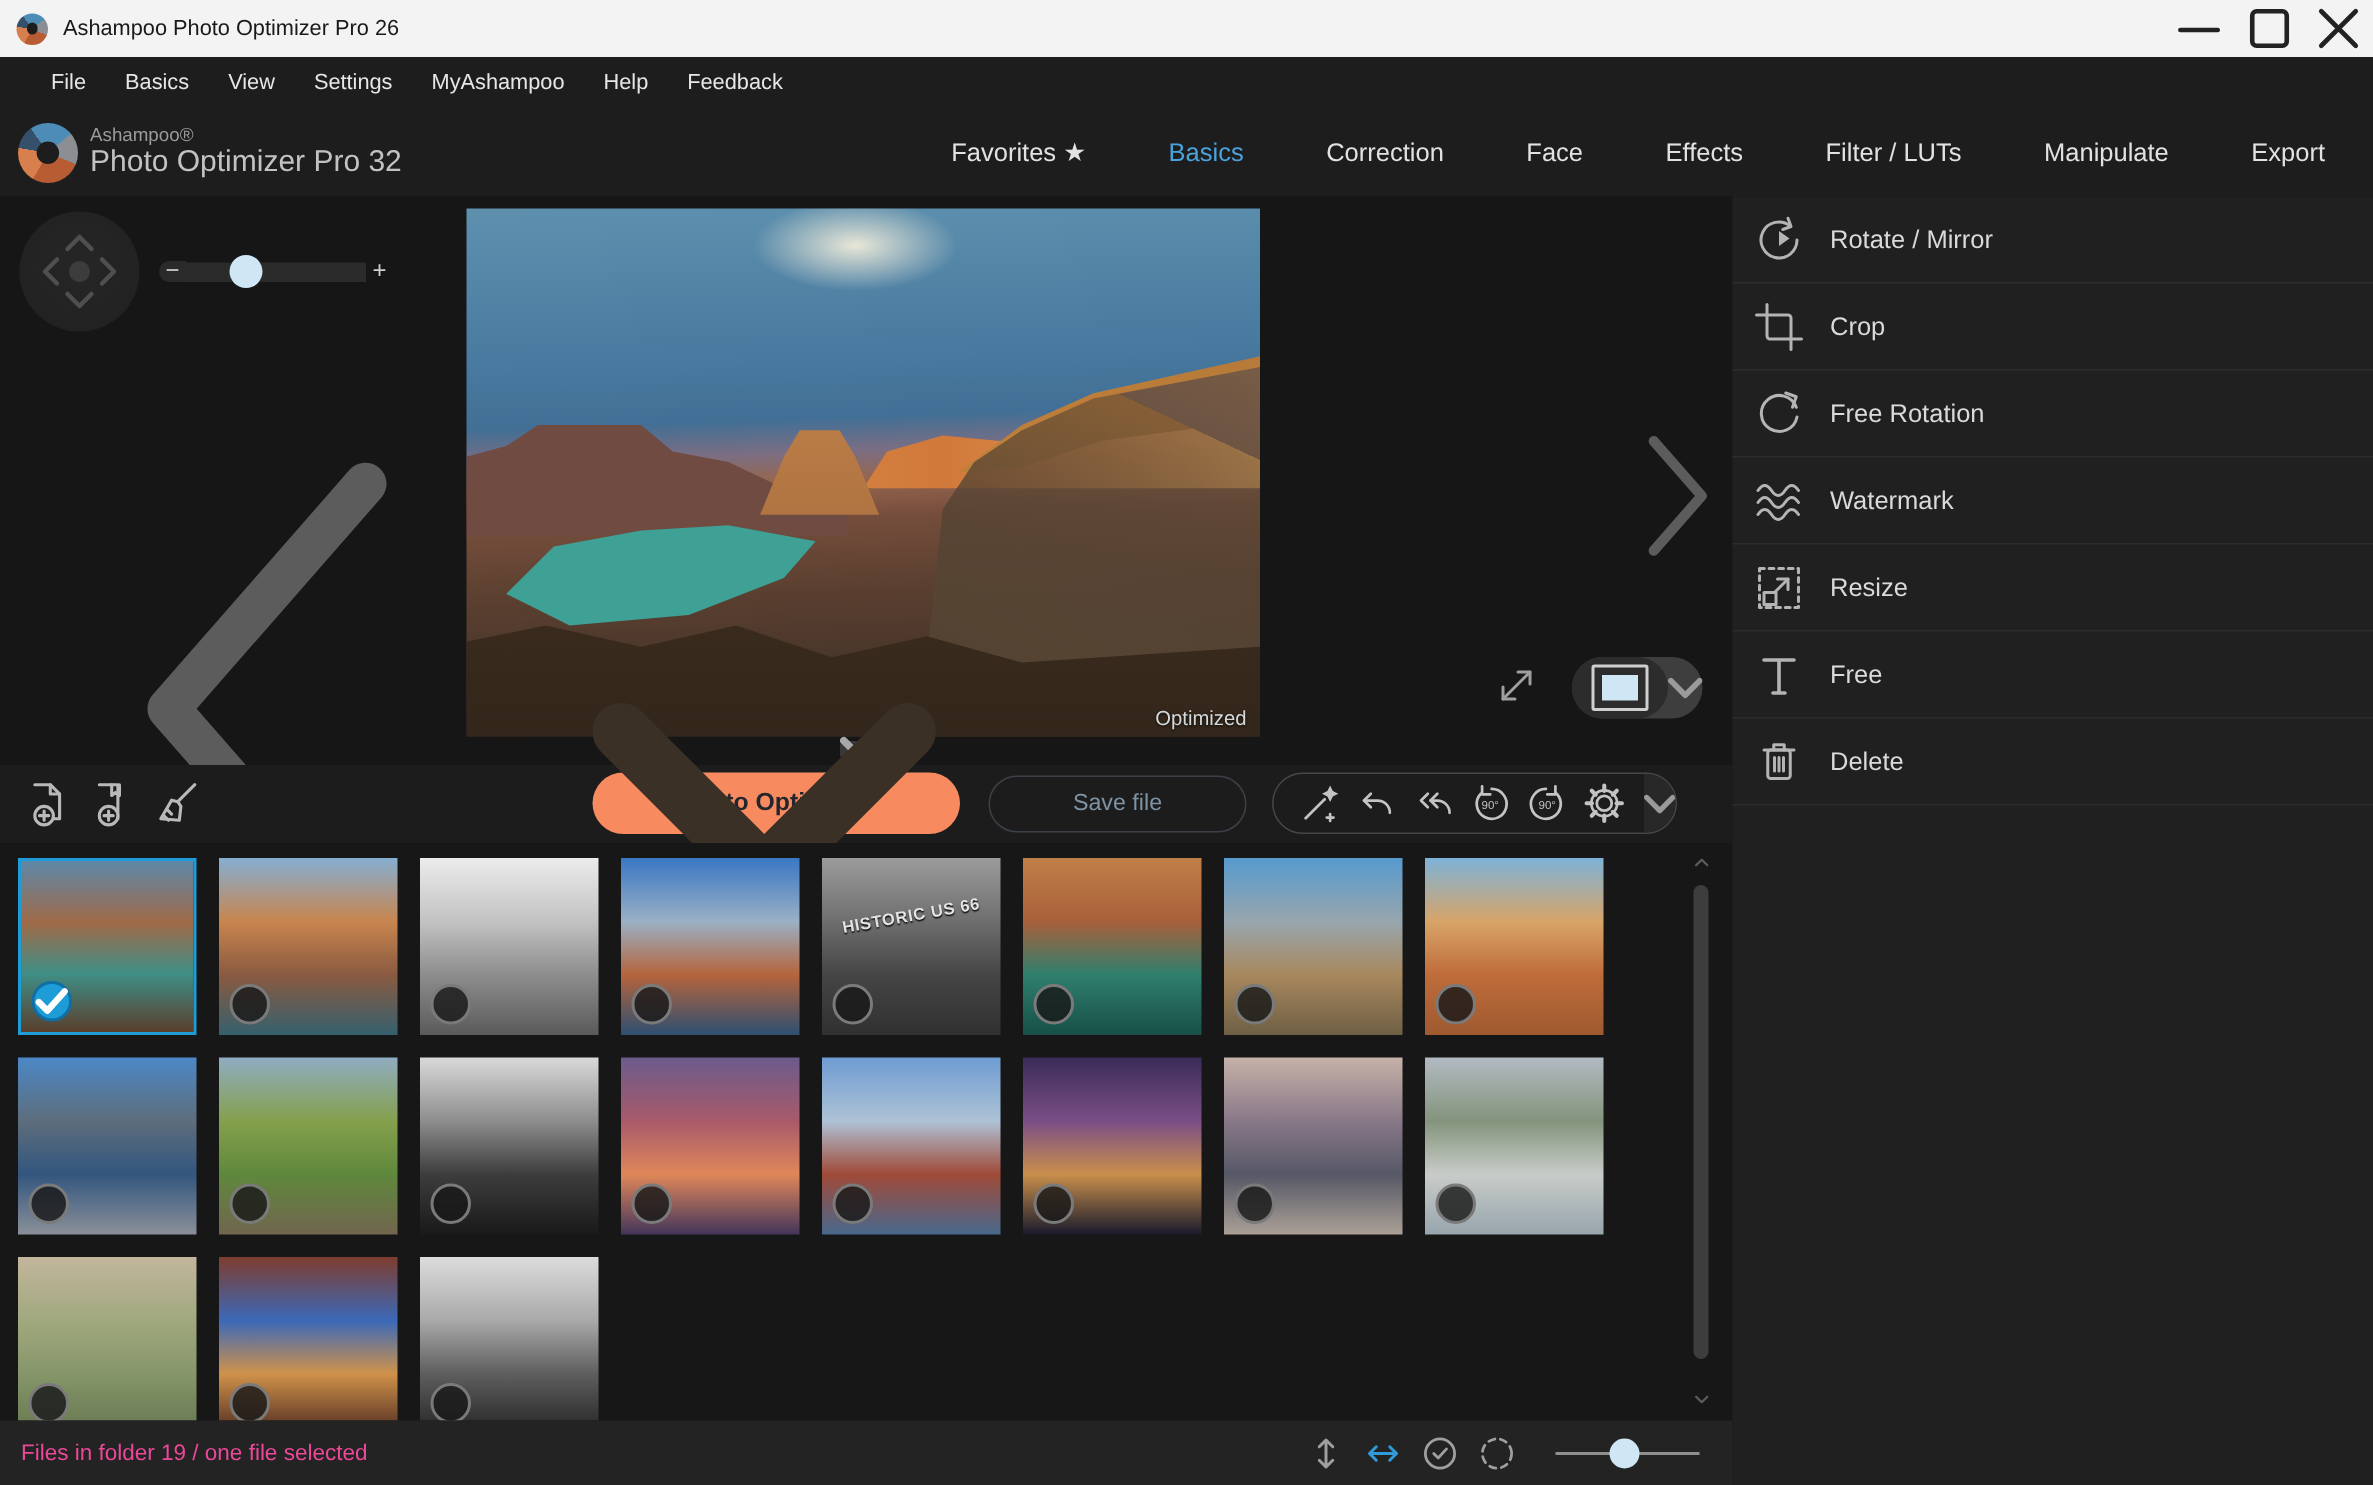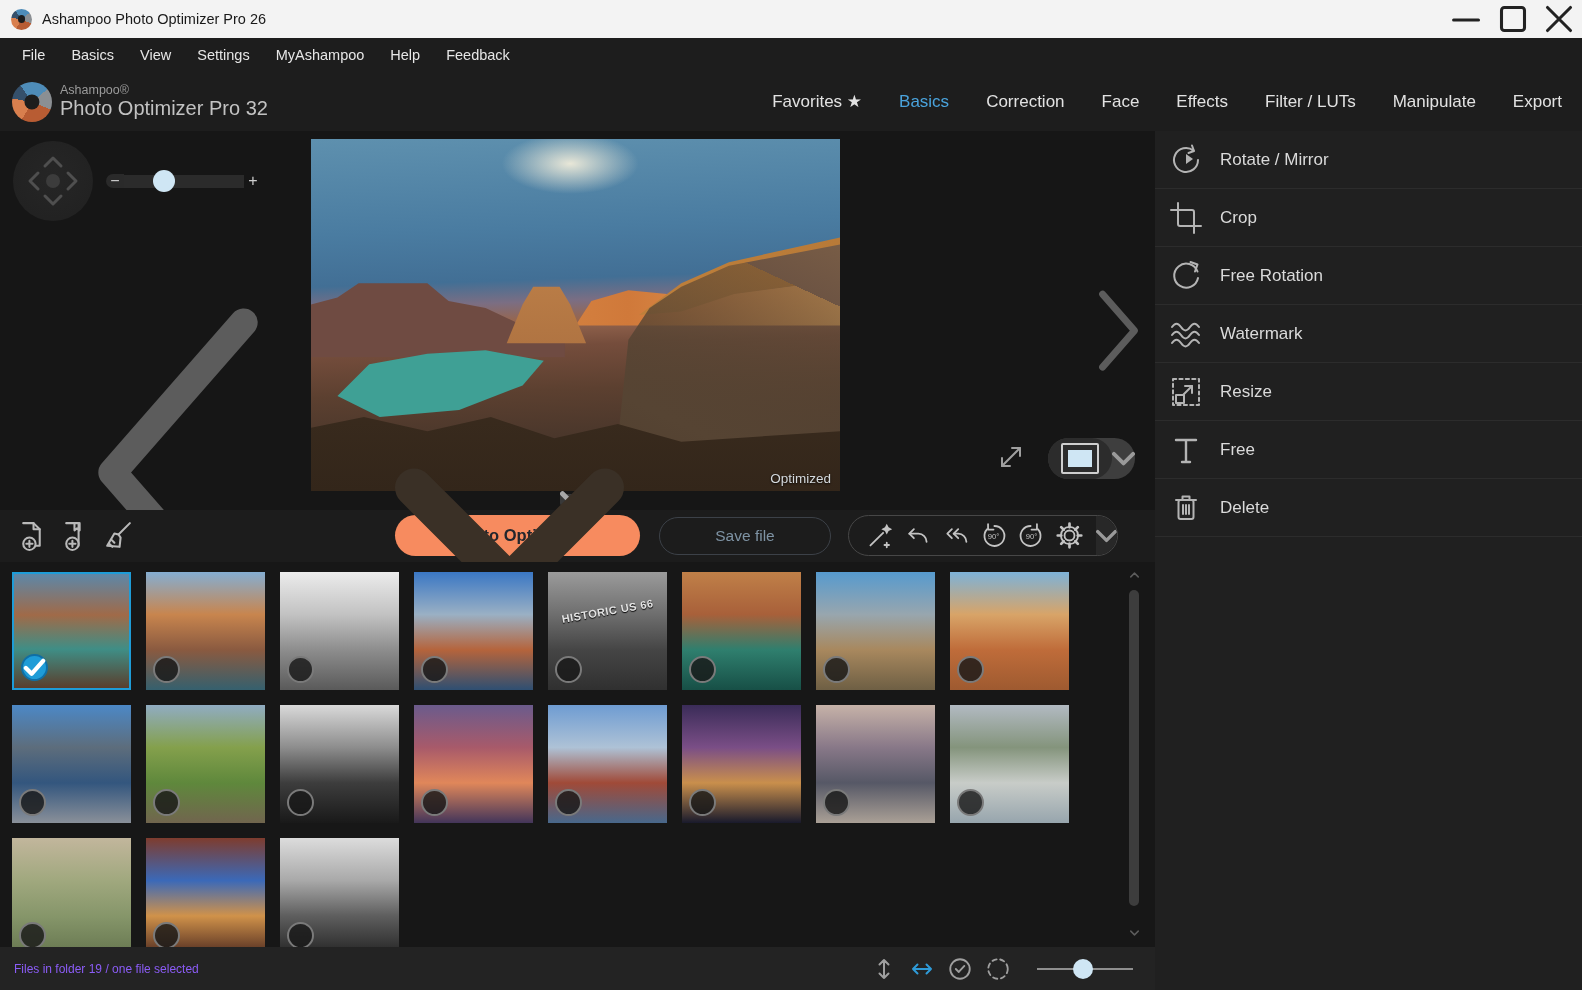--- a/index.html
+++ b/index.html
@@ -10,31 +10,31 @@
   .titlebar{position:absolute;left:0;top:0;width:1582px;height:38px;background:#f3f3f3;display:flex;align-items:center;color:#191919;}
   .logo-swirl{position:relative;border-radius:50%;background:conic-gradient(from 210deg,#d87f4e 0 70deg,#35506b 70deg 115deg,#4e8cb8 115deg 200deg,#8b8f93 200deg 262deg,#b85c33 262deg 360deg);}
   .logo-swirl .hole{position:absolute;left:50%;top:50%;transform:translate(-50%,-50%);width:38%;height:38%;border-radius:50%;background:#1d1d1d;}
   .titlebar .logo-swirl{width:21px;height:21px;margin:0 10px 0 11px;}
   .titlebar-title{font-size:14.5px;}
   .win-controls{margin-left:auto;display:flex;height:38px;}
   .winbtn{width:46px;height:38px;display:flex;align-items:center;justify-content:center;color:#222;}
   .winbtn svg{width:17px;height:17px;}
 
   
-  .menubar{position:absolute;left:0;top:38px;width:1582px;height:34px;background:#1d1d1d;display:flex;align-items:flex-start;padding-left:9px;box-sizing:border-box;}
+  .menubar{position:absolute;left:0;top:38px;width:1582px;height:34px;background:#1d1d1d;display:flex;align-items:flex-start;padding-left:21px;box-sizing:border-box;}
   .menu-item{color:#e6e6e6;font-size:14.5px;padding:0 13px;line-height:34px;cursor:default;}
 
   
   .header{position:absolute;left:0;top:72px;width:1582px;height:59px;background:#1d1d1d;display:flex;align-items:center;}
   .brand{display:flex;align-items:center;margin-left:12px;}
   .brand .logo-swirl{width:40px;height:40px;}
   .brand-text{margin-left:8px;line-height:1.05;}
   .brand-vendor{font-size:12.5px;color:#9b9b9b;}
   .brand-product{font-size:20px;color:#c2c2c2;}
-  .nav-tabs{margin-left:auto;display:flex;align-items:center;gap:37px;padding-right:20px;}
+  .nav-tabs{margin-left:auto;display:flex;align-items:center;gap:55px;padding-right:32px;}
   .nav-tab{font-size:17px;color:#e2e2e2;cursor:default;white-space:nowrap;}
   .nav-tab.active{color:#4aa3dc;}
 
   
   .workspace{position:absolute;left:0;top:131px;width:1155px;height:859px;background:#161616;}
 
   .pan-pad{position:absolute;left:13px;top:10px;width:80px;height:80px;border-radius:50%;background:radial-gradient(circle at 50% 45%,#262626 0%,#222 70%,#1e1e1e 100%);}
   .pan-pad svg{width:80px;height:80px;}
 
   .zoom-slider{position:absolute;left:106px;top:37px;width:156px;height:26px;display:flex;align-items:center;}
@@ -103,21 +103,21 @@
   .badge svg{width:15px;height:12px;}
   .thumb-caption{position:absolute;left:10%;top:28%;width:80%;text-align:center;transform:rotate(-10deg);color:#e3e3e3;font-size:11px;font-weight:700;line-height:1.15;letter-spacing:.5px;text-shadow:0 1px 1px #000;}
   .vscroll-thumb{position:absolute;left:1129px;top:28px;width:10px;height:316px;border-radius:5px;background:#3d3d3d;}
   .vscroll-up,.vscroll-down{position:absolute;left:1130px;color:#5c5c5c;width:9px;height:6px;}
   .vscroll-up{top:10px;}
   .vscroll-down{top:368px;}
   .vscroll-up svg,.vscroll-down svg{width:9px;height:6px;}
 
   
   .statusbar{position:absolute;left:0;top:816px;width:1155px;height:43px;background:#232323;display:flex;align-items:center;box-sizing:border-box;padding:0 22px 0 14px;}
-  .status-text{color:#8b5cf6;font-size:12px;flex:1;}
+  .status-text{color:#ec4899;font-size:15px;flex:1;}
   .sb-icon{width:26px;height:26px;margin-left:12px;color:#9f9f9f;}
   .sb-icon svg{width:26px;height:26px;}
   .sb-icon.active{color:#2f9bd8;}
   .sb-slider{position:relative;width:96px;height:22px;margin-left:26px;}
   .sb-slider .track{position:absolute;left:0;right:0;top:10px;height:2px;background:#8f8f8f;}
   .sb-slider .thumb{position:absolute;left:38%;top:1px;width:20px;height:20px;border-radius:50%;background:#cfe6f4;}
 
   
   .right-panel{position:absolute;left:1155px;top:131px;width:427px;height:859px;background:#202020;}
   .tool-item{display:flex;align-items:center;height:57px;padding-left:13px;border-bottom:1px solid #2c2c2c;cursor:default;}

